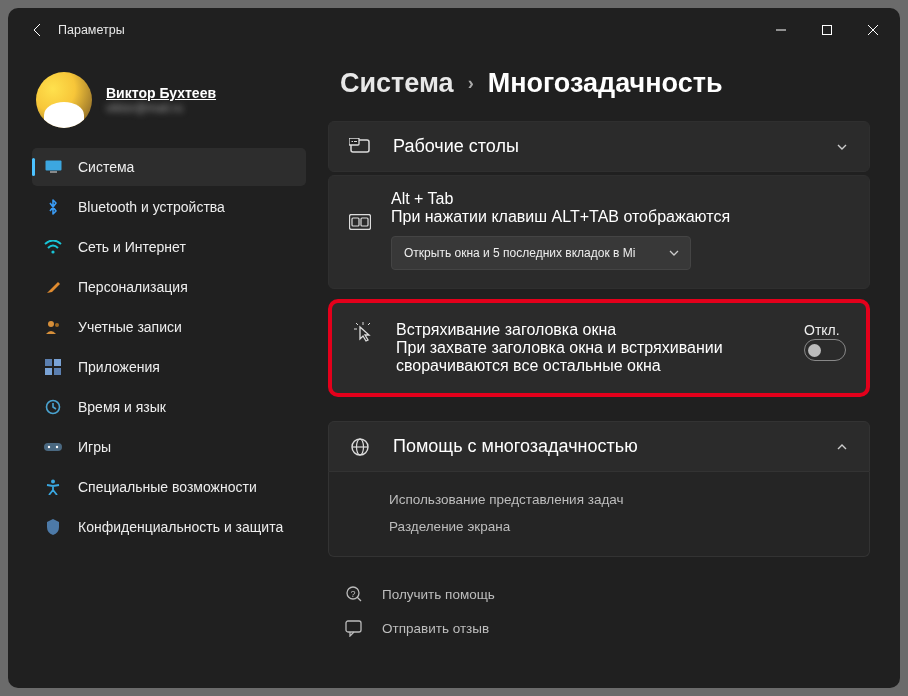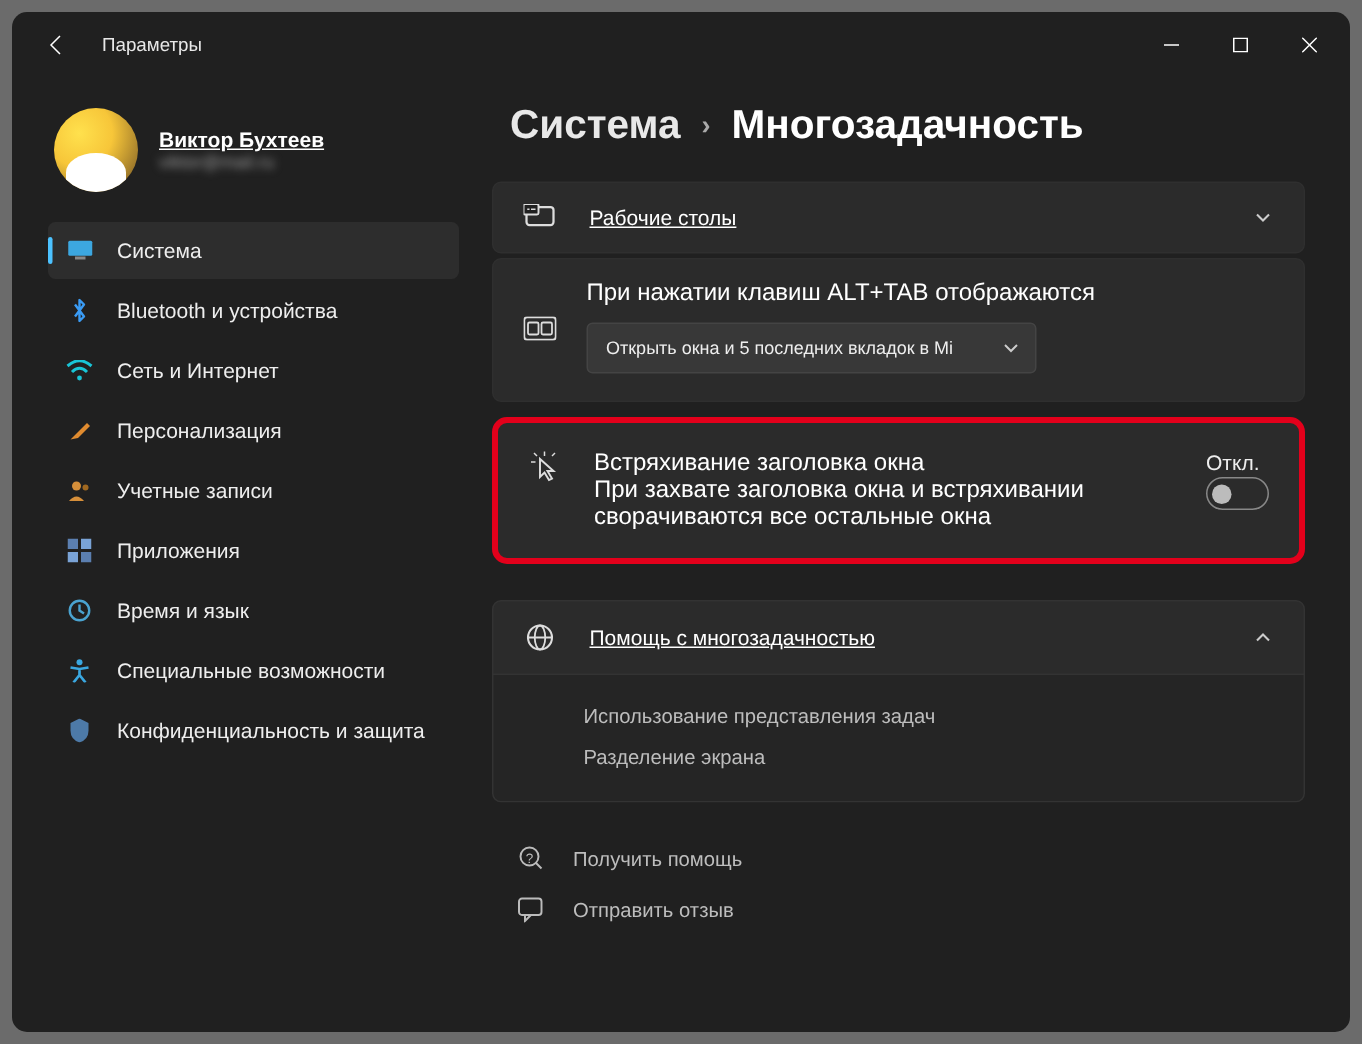--- a/index.html
+++ b/index.html
@@ -28,21 +28,20 @@
     padding: 0 4px;
   }
   .back-btn {
     width: 40px; height: 40px;
     display: flex; align-items: center; justify-content: center;
     color: #fff;
     margin-left: 6px;
   }
   .titlebar-title {
     font-size: 12.5px;
-    margin-left: 10px;
     color: #e8e8e8;
   }
   .win-controls {
     margin-left: auto;
     display: flex;
   }
   .win-btn {
     width: 46px; height: 32px;
     display: flex; align-items: center; justify-content: center;
     color: #fff;
@@ -161,21 +160,21 @@
     align-items: center;
     gap: 22px;
     border: 1px solid #2f2f2f;
   }
   .card .c-icon {
     width: 22px;
     display:flex; justify-content:center;
     color:#e0e0e0;
   }
   .card .c-text { flex: 1; }
-  .card .c-title { font-size: 14px; color: #fff; text-decoration: underline; }
+  .card .c-title { font-size: 18px; color: #fff; }
   .card .c-action { display:flex; align-items:center; gap:14px; }
   .chev { color: #ccc; }
   .alt-tab-card {
     background: #2b2b2b;
     border-radius: 6px;
     margin-bottom: 3px;
     padding: 14px 20px 18px 62px;
     border: 1px solid #2f2f2f;
     position: relative;
   }
@@ -354,20 +353,30 @@
           <span class="nav-icon">
             <svg width="16" height="16" viewBox="0 0 16 16">
                 <circle cx="8" cy="8" r="6.5" stroke="#4aa3d0" stroke-width="1.6" fill="none"></circle>
                 <path d="M8 4 L8 8 L11 10" stroke="#4aa3d0" stroke-width="1.6" fill="none"></path>
               </svg>
           </span>
           <span>Время и язык</span>
         </div>
         <div class="nav-item">
           <span class="nav-icon">
+            <svg width="18" height="12" viewBox="0 0 18 12">
+                <rect x="0" y="2" width="18" height="8" rx="4" fill="#4a6880"></rect>
+                <circle cx="5" cy="6" r="1.2" fill="#fff"></circle>
+                <circle cx="13" cy="6" r="1.2" fill="#fff"></circle>
+              </svg>
+          </span>
+          <span>Игры</span>
+        </div>
+        <div class="nav-item">
+          <span class="nav-icon">
             <svg width="14" height="16" viewBox="0 0 14 16">
                 <circle cx="7" cy="2.5" r="2" fill="#3aa7e0"></circle>
                 <path d="M1 6 L7 7 L13 6 M7 7 L7 11 M7 11 L3 16 M7 11 L11 16" stroke="#3aa7e0" stroke-width="1.8" fill="none"></path>
               </svg>
           </span>
           <span>Специальные возможности</span>
         </div>
         <div class="nav-item">
           <span class="nav-icon">
             <svg width="14" height="16" viewBox="0 0 14 16">
@@ -408,20 +417,21 @@
       </div>
 
       <div class="alt-tab-card">
         <div class="c-icon">
           <svg width="22" height="16" viewBox="0 0 22 16">
               <rect x="0.5" y="0.5" width="21" height="15" rx="2" stroke="#ddd" stroke-width="1.3" fill="none"></rect>
               <rect x="3" y="4" width="7" height="8" rx="1" stroke="#ddd" stroke-width="1.2" fill="none"></rect>
               <rect x="12" y="4" width="7" height="8" rx="1" stroke="#ddd" stroke-width="1.2" fill="none"></rect>
             </svg>
         </div>
+        <div class="c-title">Alt + Tab</div>
         <div class="c-desc">При нажатии клавиш ALT+TAB отображаются</div>
         <div class="dropdown">
           <span>Открыть окна и 5 последних вкладок в Mi</span>
           <span class="dd-chev">
             <svg width="12" height="12" viewBox="0 0 12 12">
                 <path d="M2 4 L6 8 L10 4" stroke="#ccc" stroke-width="1.3" fill="none"></path>
               </svg>
           </span>
         </div>
       </div>

